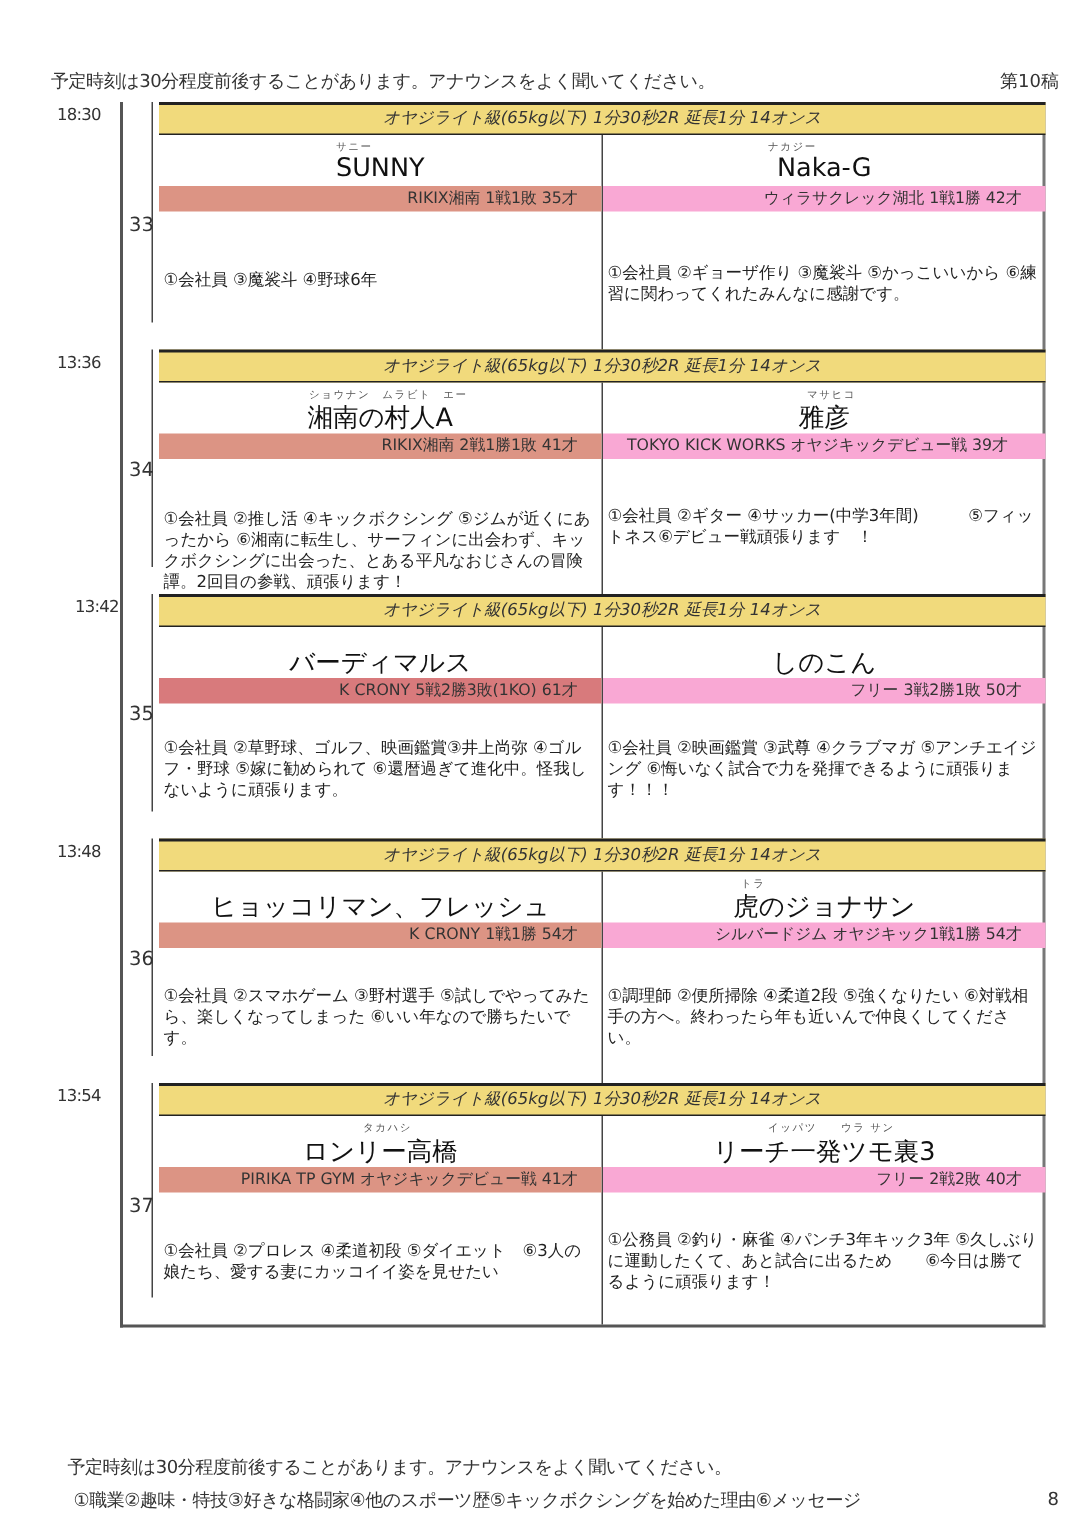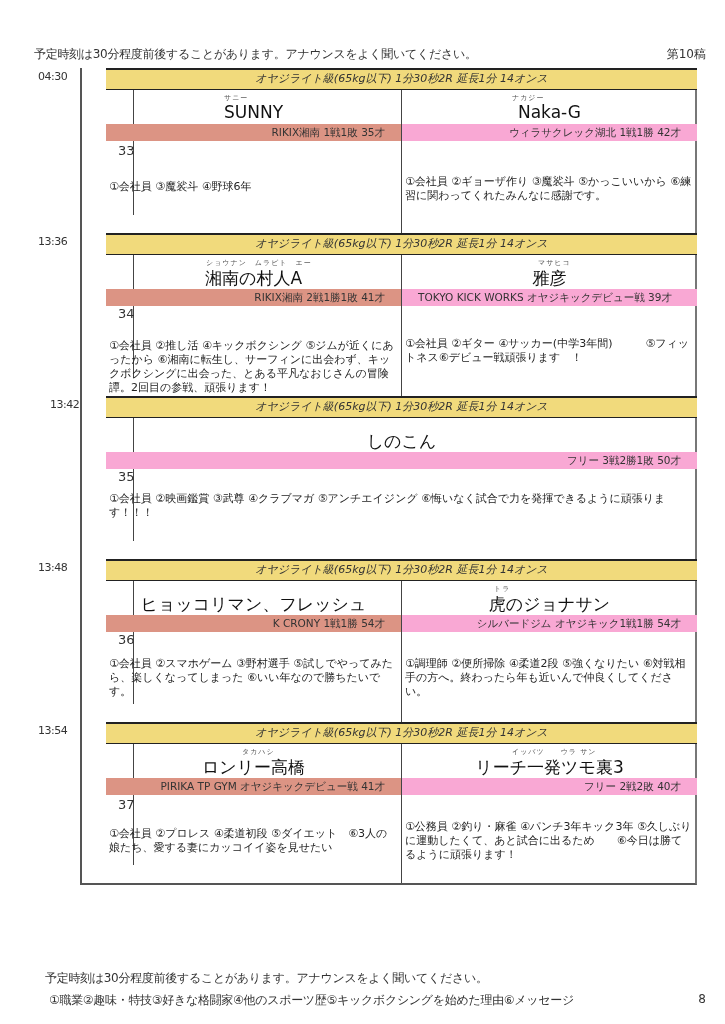--- a/index.html
+++ b/index.html
@@ -4,21 +4,21 @@
 <style>
   html, body { margin:0; padding:0; background:#ffffff; }
   body { width:725px; height:1024px; position:relative; overflow:hidden;
          font-family:"DejaVu Sans", "Liberation Sans", sans-serif; color:#222; }
   .top-note { position:absolute; left:34px; top:46px; font-size:12px; color:#333; letter-spacing:-0.3px; }
   .draft { position:absolute; right:19px; top:46px; font-size:12px; color:#333; }
   .table { position:absolute; left:80px; top:68px; width:617px; height:817px;
            border-left:2px solid #555; border-right:2px solid #777; border-bottom:2px solid #555; box-sizing:border-box; }
   .time { position:absolute; left:38px; font-size:11px; color:#333; letter-spacing:-0.5px; }
   .bout { position:absolute; left:0; width:615px; box-sizing:border-box; }
-  .bout-num { position:absolute; left:0; width:20px; top:0; bottom:18px; border-right:1.5px solid #444; box-sizing:border-box;margin-left:32px; }
+  .bout-num { position:absolute; left:0; width:20px; top:0; bottom:18px; border-right:1.5px solid #444; box-sizing:border-box; }
   .bout-num span { position:absolute; left:4px; font-size:13px; color:#333; }
   .bout-body { position:absolute; left:24px; right:0; top:0; bottom:0; }
   .class-bar { height:19px; background:#f1da7c; border-top:2px solid #222; border-bottom:1.5px solid #222;
                text-align:center; font-size:11px; font-style:italic; line-height:18px; color:#333; box-sizing:content-box; }
   .fighters { position:absolute; left:0; right:0; top:22px; bottom:0; display:flex; }
   .fighter { position:relative; flex:1; }
   .fighter.left { border-right:1.5px solid #444; }
   .ruby { position:absolute; top:3px; font-size:7px; color:#555; letter-spacing:1px; }
   .name { position:absolute; left:0; right:0; top:12px; text-align:center; font-size:17px; color:#111; }
   .info { position:absolute; left:0; right:0; top:34px; height:17px; line-height:17px; font-size:10.5px; color:#333; padding:0 16px; box-sizing:border-box; white-space:nowrap; }
@@ -30,21 +30,21 @@
   .foot1 { position:absolute; left:45px; top:970px; font-size:12px; color:#333; letter-spacing:-0.3px; }
   .foot2 { position:absolute; left:49px; top:992px; font-size:12px; color:#333; letter-spacing:-0.3px; }
   .pageno { position:absolute; right:19px; top:992px; font-size:12px; color:#333; }
 </style>
 </head>
 <body>
 
 <div class="top-note">予定時刻は30分程度前後することがあります。アナウンスをよく聞いてください。</div>
 <div class="draft">第10稿</div>
 
-<div class="time" style="top:70px;">04:30</div>
+<div class="time" style="top:70px;">18:30</div>
 <div class="time" style="top:235px;">13:36</div>
 <div class="time" style="top:398px;margin-left:12px;">13:42</div>
 <div class="time" style="top:561px;">13:48</div>
 <div class="time" style="top:724px;">13:54</div>
 
 <div class="table">
 
   <div class="bout" style="top:0; height:165px;">
     <div class="bout-num">
         <span style="top:75px;">33</span>
@@ -91,20 +91,25 @@
     </div>
   </div>
 
   <div class="bout" style="top:328px; height:163px;">
     <div class="bout-num">
         <span style="top:73px;">35</span>
       </div>
     <div class="bout-body">
       <div class="class-bar">オヤジライト級(65kg以下) 1分30秒2R 延長1分 14オンス</div>
       <div class="fighters">
+        <div class="fighter left">
+          <div class="name">バーディマルス</div>
+          <div class="info strong">K CRONY 5戦2勝3敗(1KO) 61才</div>
+          <div class="profile" style="top:74px;">①会社員 ②草野球、ゴルフ、映画鑑賞③井上尚弥 ④ゴルフ・野球 ⑤嫁に勧められて ⑥還暦過ぎて進化中。怪我しないように頑張ります。</div>
+        </div>
         <div class="fighter right">
           <div class="name">しのこん</div>
           <div class="info">フリー 3戦2勝1敗 50才</div>
           <div class="profile" style="top:74px;">①会社員 ②映画鑑賞 ③武尊 ④クラブマガ ⑤アンチエイジング ⑥悔いなく試合で力を発揮できるように頑張ります！！！</div>
         </div>
       </div>
     </div>
   </div>
 
   <div class="bout" style="top:491px; height:163px;">

